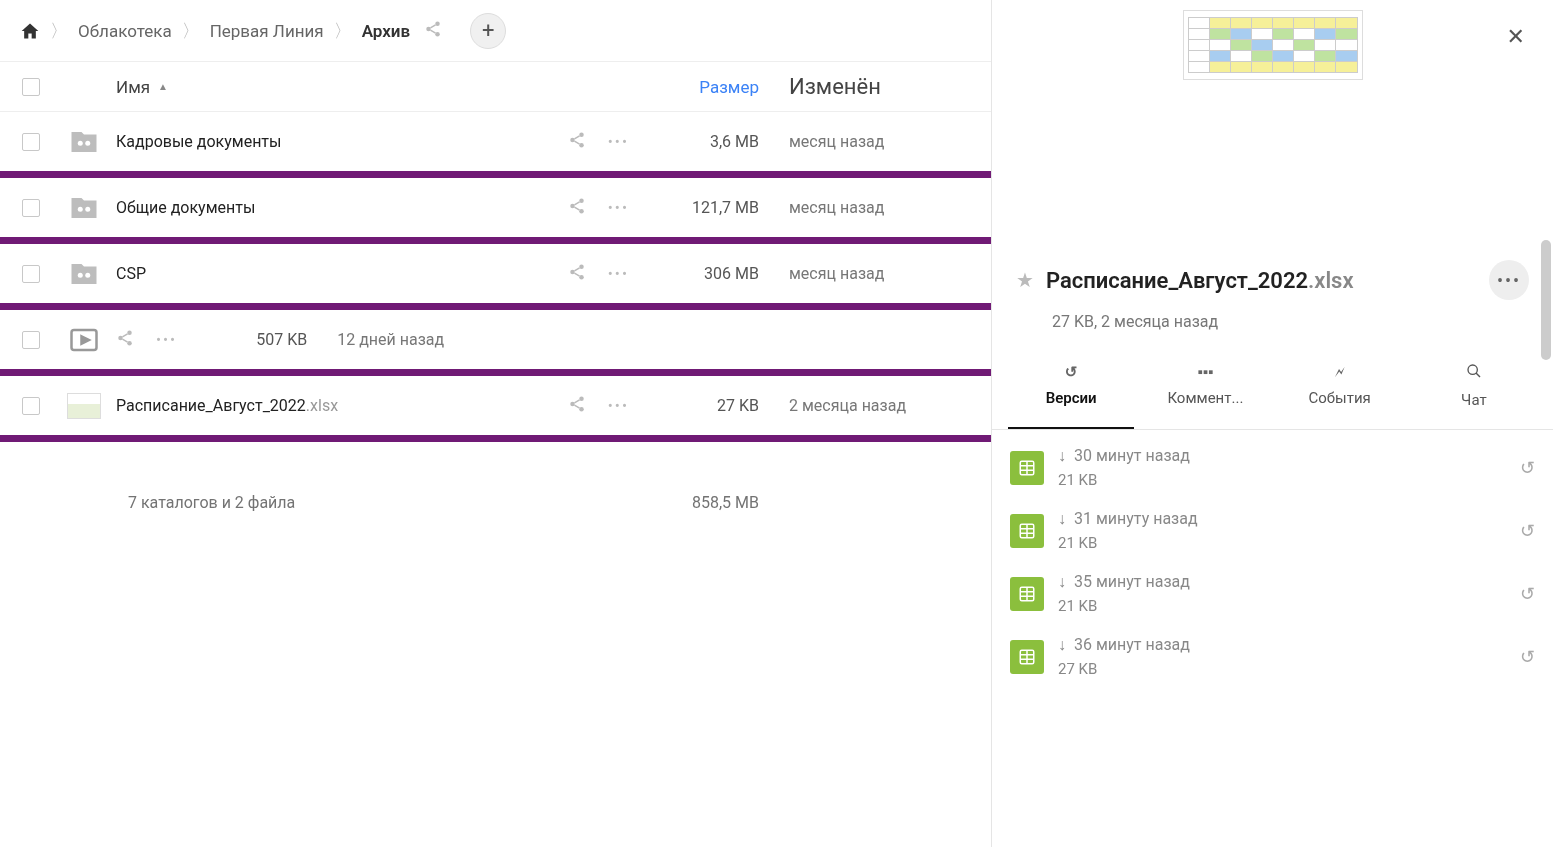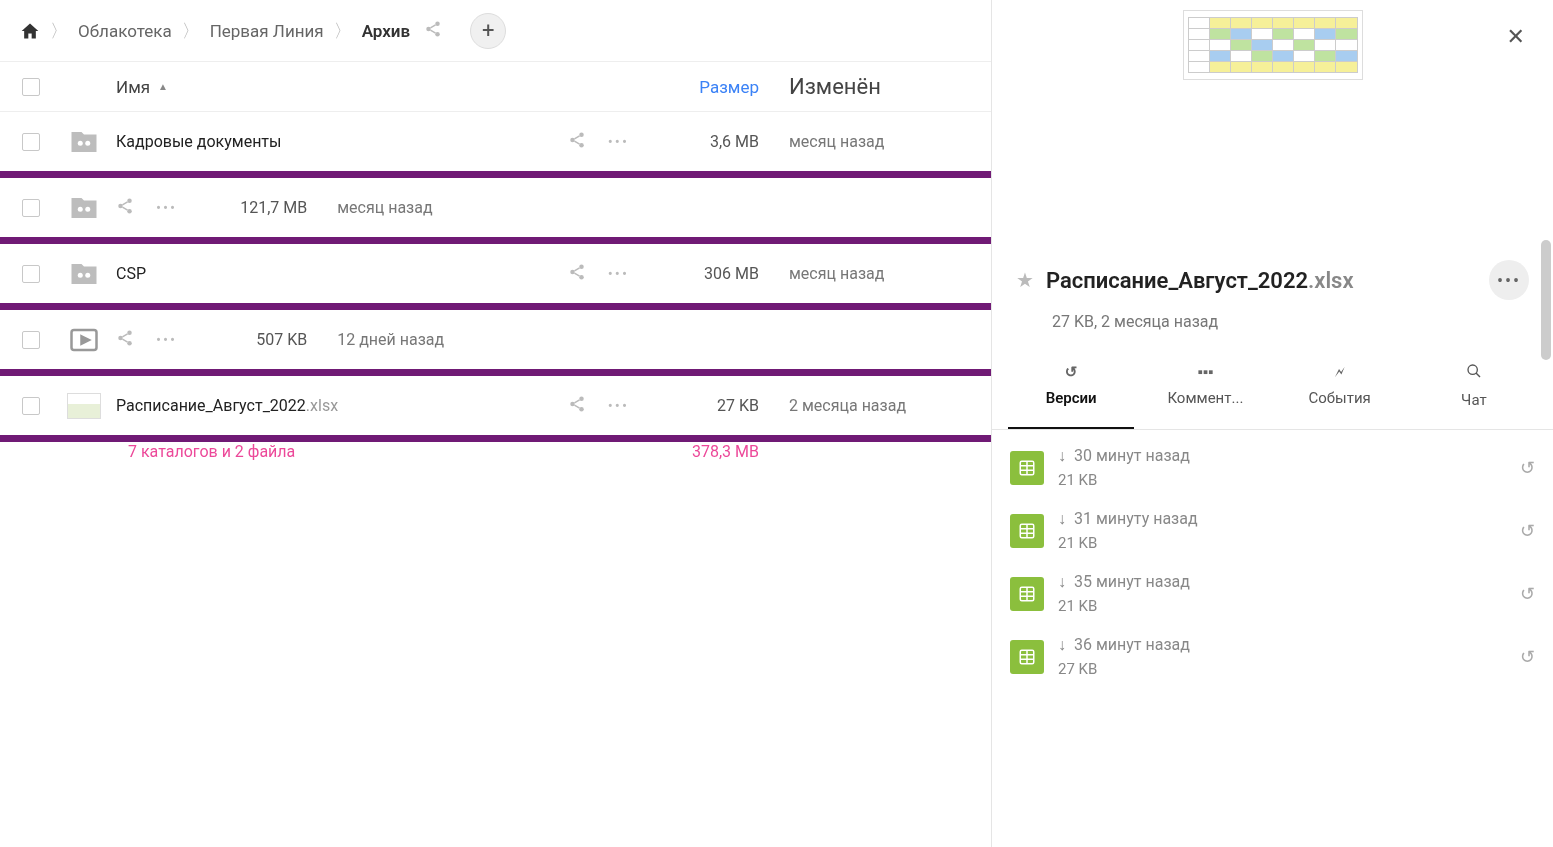--- a/index.html
+++ b/index.html
@@ -132,23 +132,23 @@
 }
 .file-name { flex:1; color:#222; font-size:16px; }
 .file-name .ext { color:#999; }
 .row-actions { display:flex; align-items:center; gap:22px; color:#bbb; }
 .row-actions span { cursor:pointer; }
 .size-cell { width:160px; text-align:right; padding-right:30px; color:#555; font-size:16px;}
 .mod-cell  { width:180px; text-align:left; color:#777; font-size:16px;}
 
 .summary-row {
   height: 70px;
-  display:flex; align-items:flex-start;
+  display:flex; align-items:flex-end;
   padding: 0 22px 0 128px;
-  color:#ec4899;
+  color:#737373;
   font-size:16px;
 }
 .summary-row .sum-size { margin-left:auto; width:160px; text-align:right; padding-right:30px;}
 
 
 .preview-zone {
   height: 260px;
   position:relative;
   display:flex; align-items:flex-start; justify-content:center;
   padding-top:10px;
@@ -330,20 +330,21 @@
       </div>
       <div class="file-row">
         <div class="chkbox"></div>
         <div class="file-icn">
           <svg class="folder-svg" width="34" height="30" viewBox="0 0 24 24">
             <path d="M10 4H2v16h20V6H12l-2-2z"></path>
             <circle cx="9" cy="13" r="2" fill="#fff"></circle>
             <circle cx="15" cy="13" r="2" fill="#fff"></circle>
           </svg>
         </div>
+        <div class="file-name">Общие документы<span class="ext"></span></div>
         <div class="row-actions">
           <span><svg width="18" height="18" viewBox="0 0 24 24" fill="#bbb">
               <circle cx="18" cy="5" r="3"></circle>
               <circle cx="6" cy="12" r="3"></circle>
               <circle cx="18" cy="19" r="3"></circle>
               <path d="M8.6 10.6l6.8-4M8.6 13.4l6.8 4" stroke="#bbb" stroke-width="2"></path>
             </svg></span>
           <span style="letter-spacing:2px;">•••</span>
         </div>
         <div class="size-cell">121,7 MB</div>
@@ -406,21 +407,21 @@
             </svg></span>
           <span style="letter-spacing:2px;">•••</span>
         </div>
         <div class="size-cell">27 KB</div>
         <div class="mod-cell">2 месяца назад</div>
       </div>
     </div>
 
   <div class="summary-row">
     <span>7 каталогов и 2 файла</span>
-    <span class="sum-size">378,3 MB</span>
+    <span class="sum-size">858,5 MB</span>
     <span style="width:180px"></span>
   </div>
 </div>
 
 <div class="side-pane">
 
   <div class="preview-zone">
     <div class="preview-thumb">
       <div class="mini-grid">
         <table>

